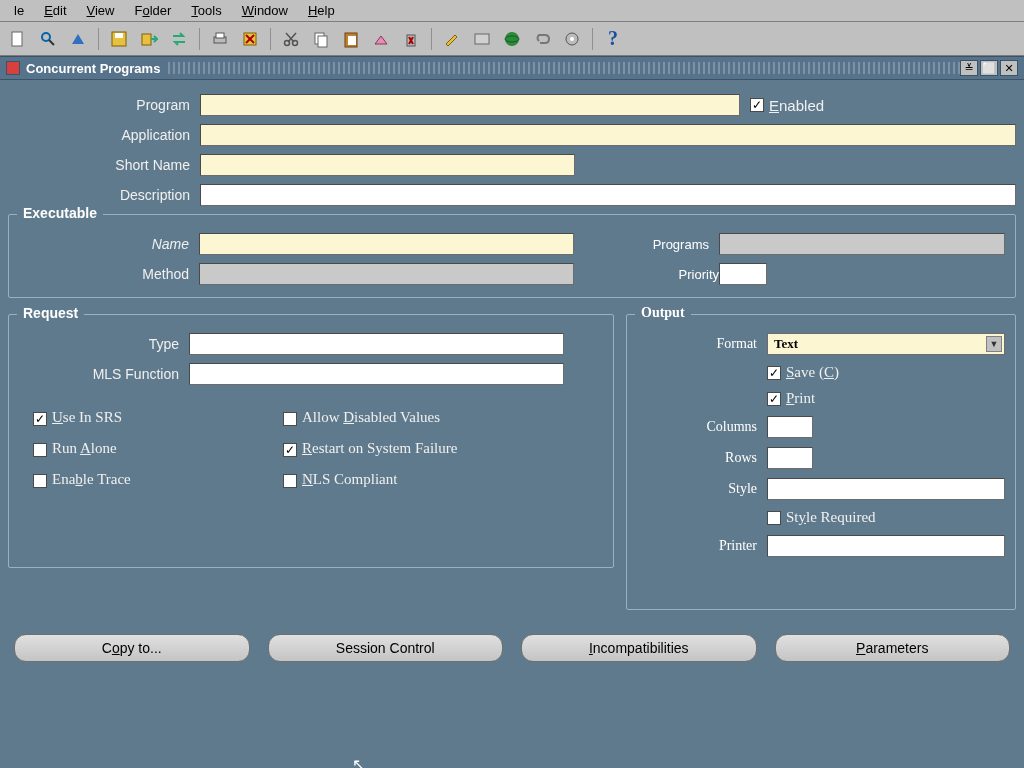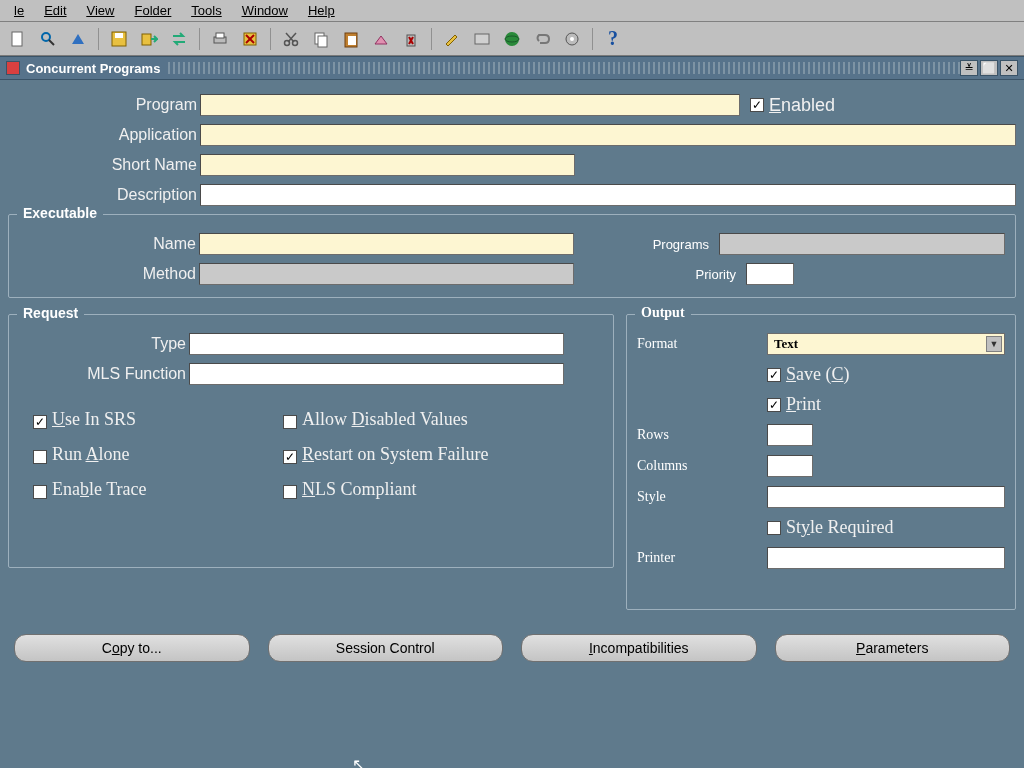--- a/index.html
+++ b/index.html
@@ -18,21 +18,20 @@
     border-bottom: 1px solid #808080;
     height: 22px;
     display: flex;
     align-items: center;
     padding: 0 4px;
     color: #000;
   }
   .menubar .menu-item {
     padding: 0 10px;
     cursor: pointer;
-    text-decoration: underline;
   }
   .menubar .menu-item span.ul { text-decoration: underline; }
   
   .toolbar {
     background: #c0c0c0;
     border-bottom: 1px solid #7a7a7a;
     height: 34px;
     display: flex;
     align-items: center;
     padding: 2px 6px;
@@ -90,23 +89,23 @@
     cursor: pointer;
   }
   
   .form-area {
     padding: 14px 8px 8px 8px;
   }
   .row { display: flex; align-items: center; margin-bottom: 8px; }
   .lbl {
     width: 192px;
     text-align: right;
-    padding-right: 3px;
+    padding-right: 10px;
     color: #f0f0f0;
-    font-size: 16px;
+    font-size: 14px;
   }
   .fld {
     background: #fff;
     border: 1px solid #6c6c6c;
     border-top-color: #4a4a4a;
     border-left-color: #4a4a4a;
     height: 22px;
   }
   .fld.yellow { background: #fdf6d2; }
   .fld.grey { background: #c9c9c9; }
@@ -118,21 +117,21 @@
     margin-right: 5px;
     vertical-align: middle;
     cursor: pointer;
   }
   .chk.on::after {
     content: "✓";
     color: #000;
     font-size: 12px;
     line-height: 1;
   }
-  .chk-label { color: #f0f0f0; cursor: pointer; font-size: 18px;}
+  .chk-label { color: #f0f0f0; cursor: pointer; font-size: 15px;}
   .chk-label .ul { text-decoration: underline; }
   
   .group {
     border: 1px solid #9db0bd;
     border-radius: 2px;
     padding: 18px 10px 10px 10px;
     position: relative;
     margin-top: 4px;
   }
   .group-title {
@@ -152,21 +151,21 @@
   
   .req-checks {
     display: flex;
     gap: 50px;
     padding-left: 14px;
     margin-top: 10px;
   }
   .check-col { display: flex; flex-direction: column; gap: 14px; min-width: 200px;}
   
   .out-row { display: flex; align-items: center; margin-bottom: 9px; }
-  .out-lbl { width: 130px; padding-right: 23px; font-size: 14px; }
+  .out-lbl { width: 130px; text-align: right; padding-right: 10px; font-size: 14px; }
   .select {
     background: #fdf6d2;
     border: 1px solid #6c6c6c;
     height: 22px;
     display: flex; align-items: center; justify-content: space-between;
     padding: 0 2px 0 6px;
     color: #000; font-weight: bold;
     cursor: pointer;
   }
   .select .arrow {
@@ -361,32 +360,32 @@
     <div class="fld yellow" style="width:375px;"></div>
   </div>
   <div class="row">
     <div class="lbl">Description</div>
     <div class="fld" style="flex:1;"></div>
   </div>
 
   <div class="group">
     <div class="group-title">Executable</div>
     <div class="row">
-      <div class="lbl" style="width:180px;">Name</div>
+      <div class="lbl" style="width:180px;font-style:italic;">Name</div>
       <div class="fld yellow" style="width:375px;"></div>
       <div style="flex:1; display:flex; align-items:center;">
         <div style="width:145px; text-align:right; padding-right:10px; flex-shrink:0;">Programs</div>
         <div class="fld grey" style="flex:1;"></div>
       </div>
     </div>
     <div class="row" style="margin-bottom:2px;">
       <div class="lbl" style="width:180px;">Method</div>
       <div class="fld grey" style="width:375px;"></div>
       <div style="flex:1; display:flex; align-items:center;">
-        <div style="width:172px; text-align:right; padding-right:10px; flex-shrink:0;">Priority</div>
+        <div style="width:145px; text-align:right; flex-shrink:0;">Priority</div>
         <div class="fld" style="width:48px;"></div>
       </div>
     </div>
   </div>
 
   <div class="two-col" style="margin-top:12px;">
 
     <div class="colL">
       <div class="group" style="height:254px;">
         <div class="group-title">Request</div>
@@ -428,25 +427,25 @@
           <div class="out-lbl"></div>
           <span class="chk on"></span>
           <span class="chk-label"><span class="ul">S</span>ave (<span class="ul">C</span>)</span>
         </div>
         <div class="out-row">
           <div class="out-lbl"></div>
           <span class="chk on"></span>
           <span class="chk-label"><span class="ul">P</span>rint</span>
         </div>
         <div class="out-row">
+          <div class="out-lbl">Columns</div>
+          <div class="fld" style="width:46px;"></div>
+        </div>
+        <div class="out-row">
           <div class="out-lbl">Rows</div>
-          <div class="fld" style="width:46px;"></div>
-        </div>
-        <div class="out-row">
-          <div class="out-lbl">Columns</div>
           <div class="fld" style="width:46px;"></div>
         </div>
         <div class="out-row">
           <div class="out-lbl">Style</div>
           <div class="fld" style="flex:1;"></div>
         </div>
         <div class="out-row">
           <div class="out-lbl"></div>
           <span class="chk"></span>
           <span class="chk-label">St<span class="ul">y</span>le Required</span>

